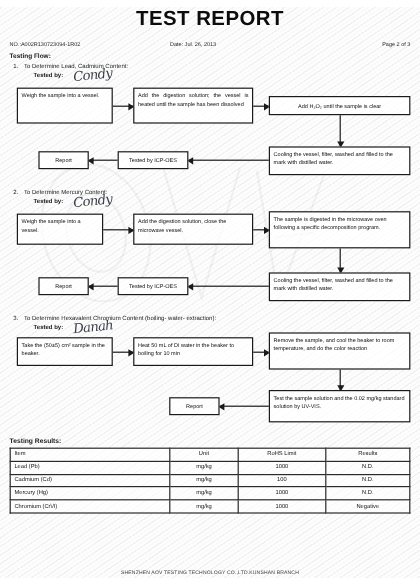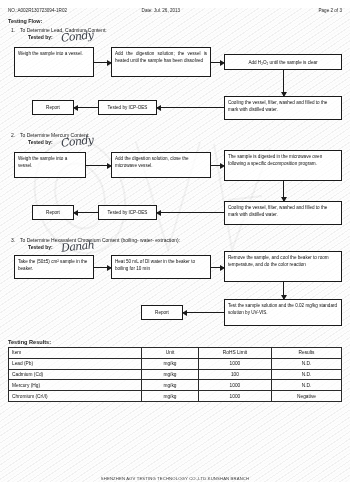--- a/index.html
+++ b/index.html
@@ -102,20 +102,21 @@
       <ellipse cx="62" cy="96" rx="44" ry="58" transform="rotate(-16 62 96)"></ellipse>
       <ellipse cx="62" cy="96" rx="24" ry="33" transform="rotate(-16 62 96)"></ellipse>
       <path d="M118 42 L150 150 L182 42"></path>
       <path d="M196 44 L214 150 L252 48"></path>
       <path d="M210 100 L244 96"></path>
     </g>
   </svg>
 
   <div id="content">
 
+    <div class="title">TEST REPORT</div>
 
     <div class="metarow">
       <div class="m-no">NO.:A002R130723094-1R02</div>
       <div class="m-date">Date: Jul. 26, 2013</div>
       <div class="m-page">Page 2 of 3</div>
     </div>
 
     <div class="sec-head">Testing Flow:</div>
 
     <div class="step-line">

